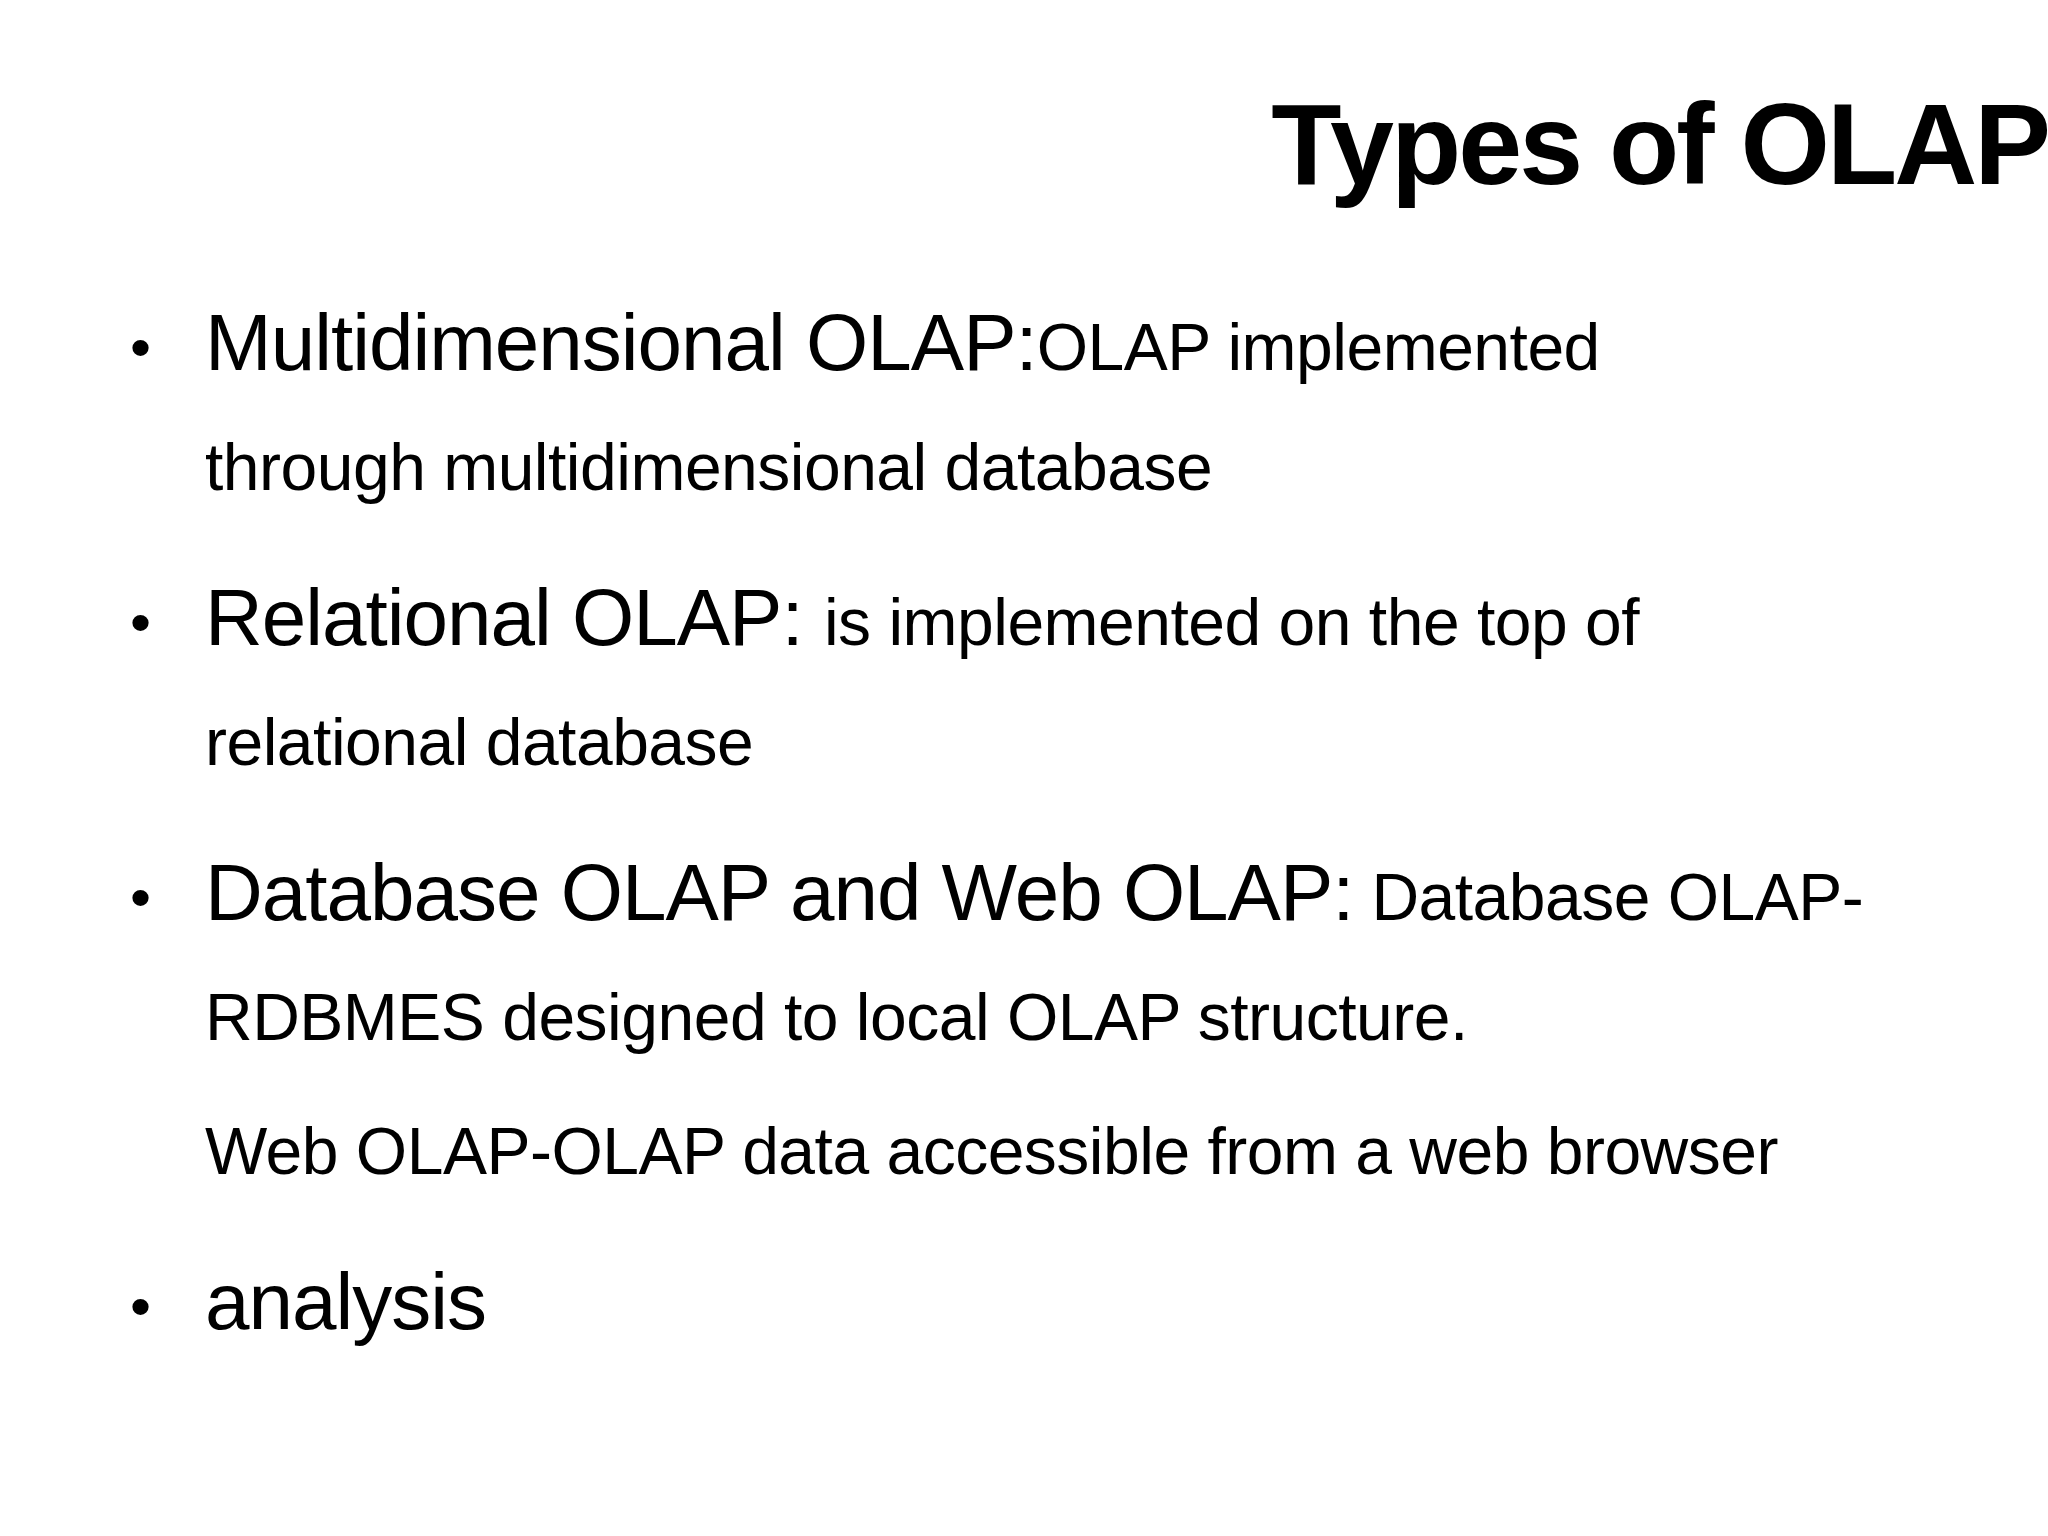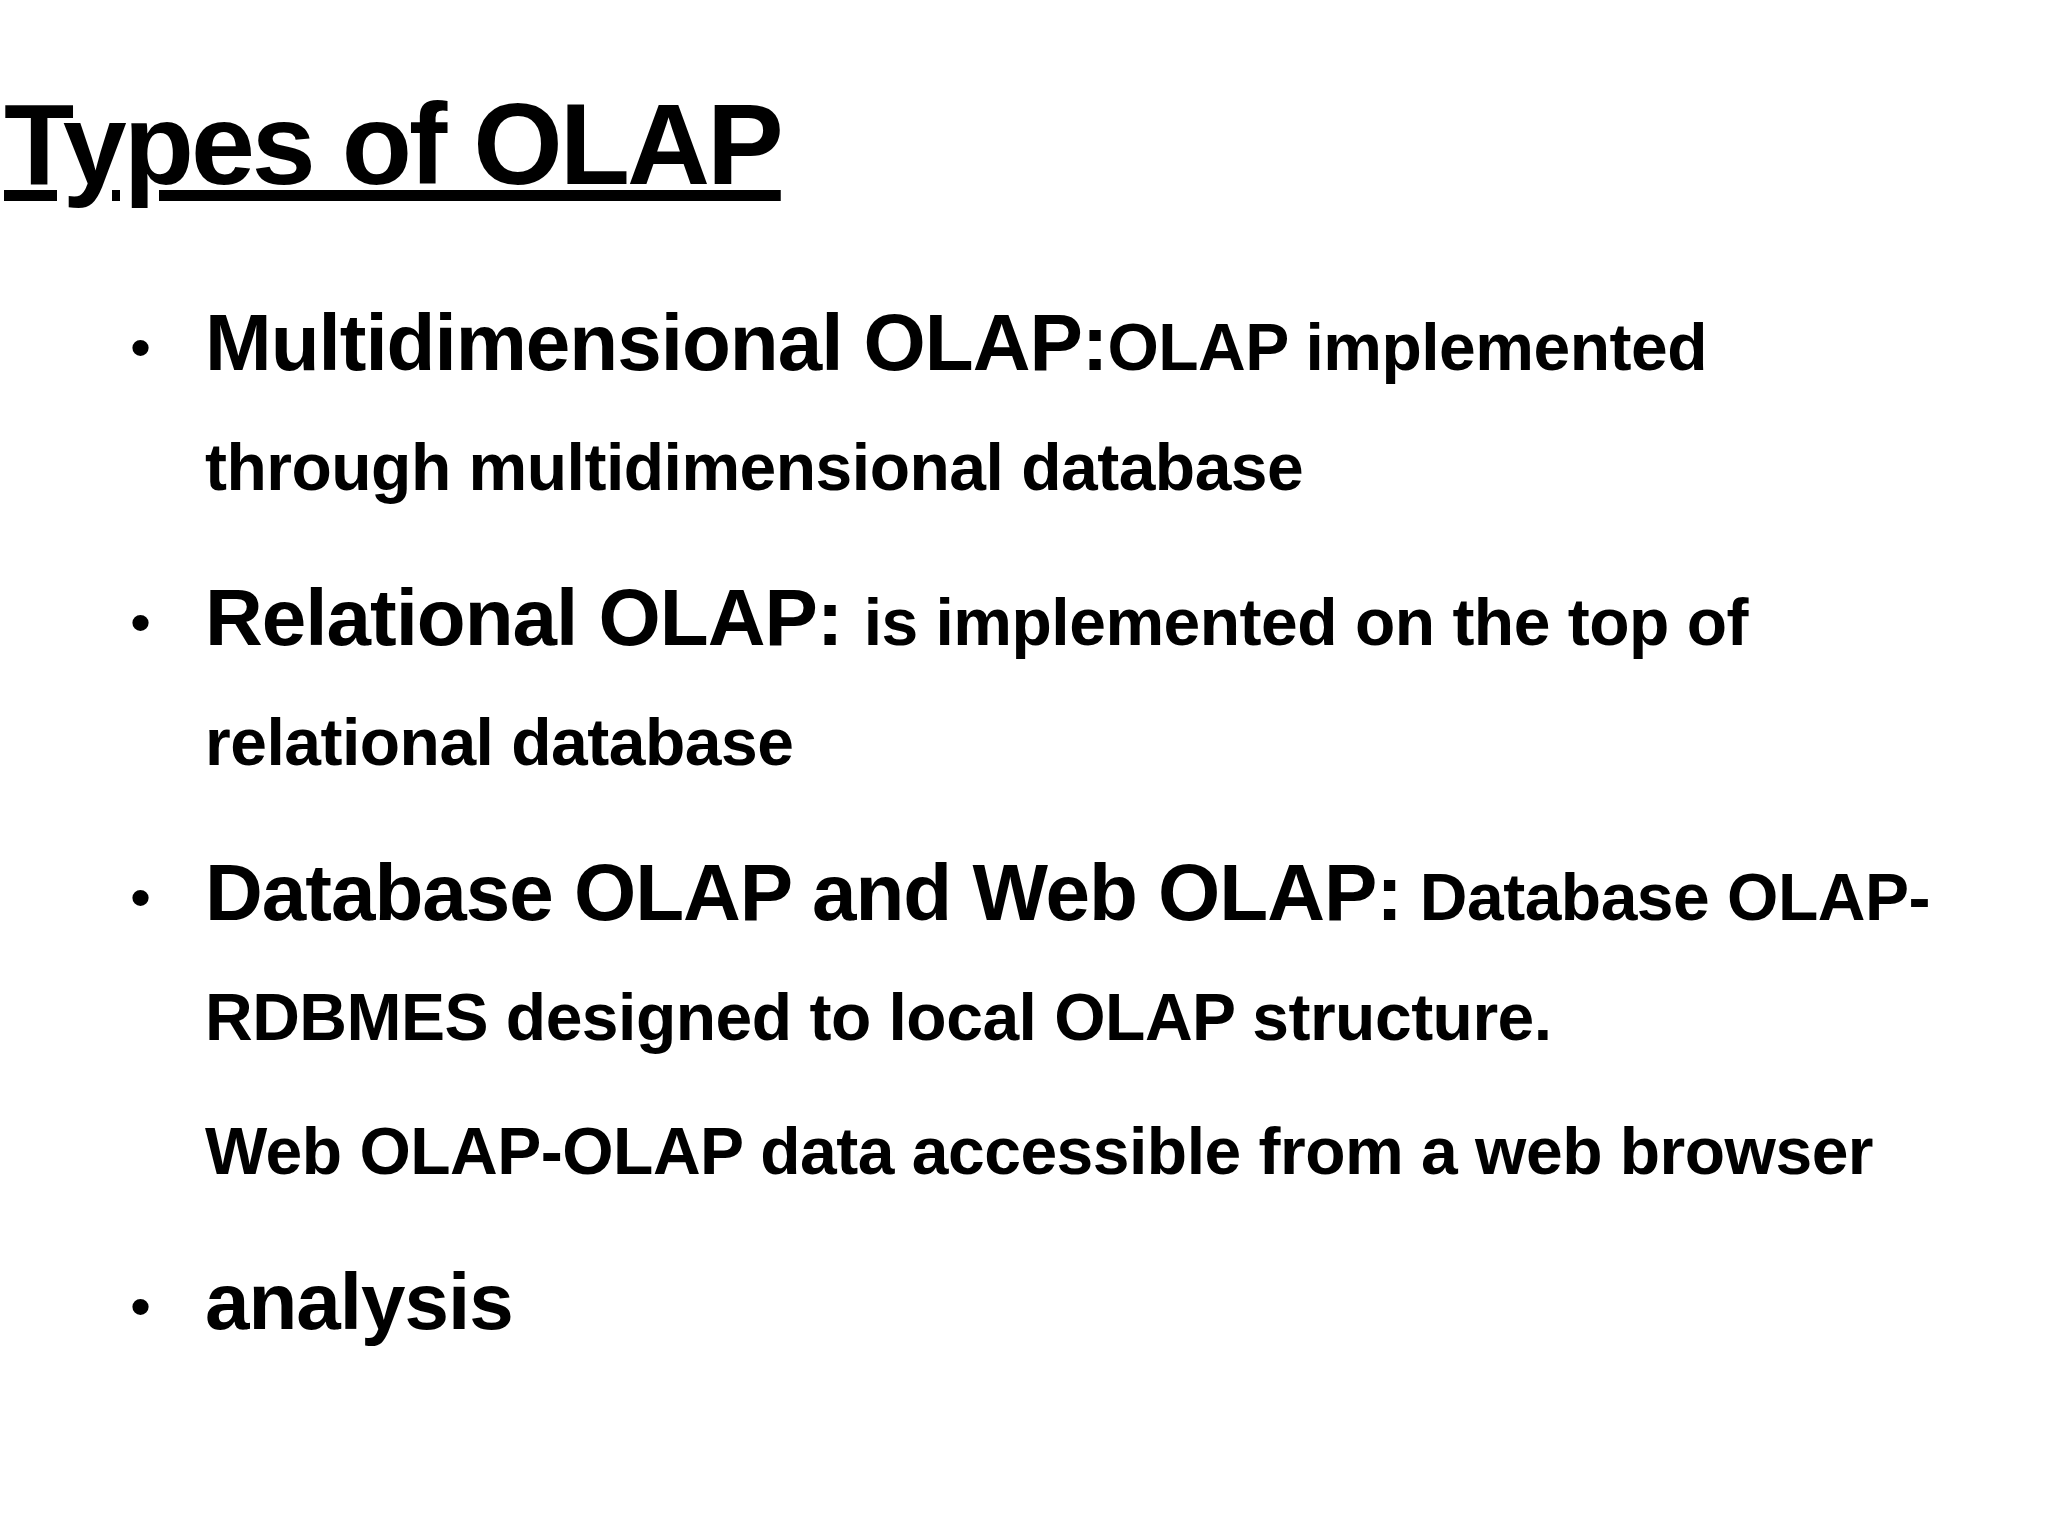--- a/index.html
+++ b/index.html
@@ -14,46 +14,44 @@
   }
   .slide {
     position: relative;
     width: 2048px;
     height: 1536px;
     box-sizing: border-box;
   }
   .title {
     margin: 75px 0 0 4px;
     padding: 0;
-    text-align: left;
+    text-align: right;
     font-weight: bold;
     font-size: 115px;
     line-height: 138px;
     letter-spacing: -3px;
-    text-decoration: underline;
   }
   .bullets {
     margin: 78px 30px 0 130px;
   }
   .bullet {
     display: flex;
     margin-top: 30px;
   }
   .bullet:first-child {
     margin-top: 0;
   }
   .marker {
     flex: 0 0 75px;
     font-size: 60px;
     line-height: 103px;
     padding-top: 5px;
   }
   .text {
     flex: 1 1 auto;
-    font-weight: bold;
   }
   .line {
     line-height: 103px;
     white-space: pre-wrap;
   }
   .para-break {
     margin-top: 14px;
   }
   .lg {
     font-size: 80px;

